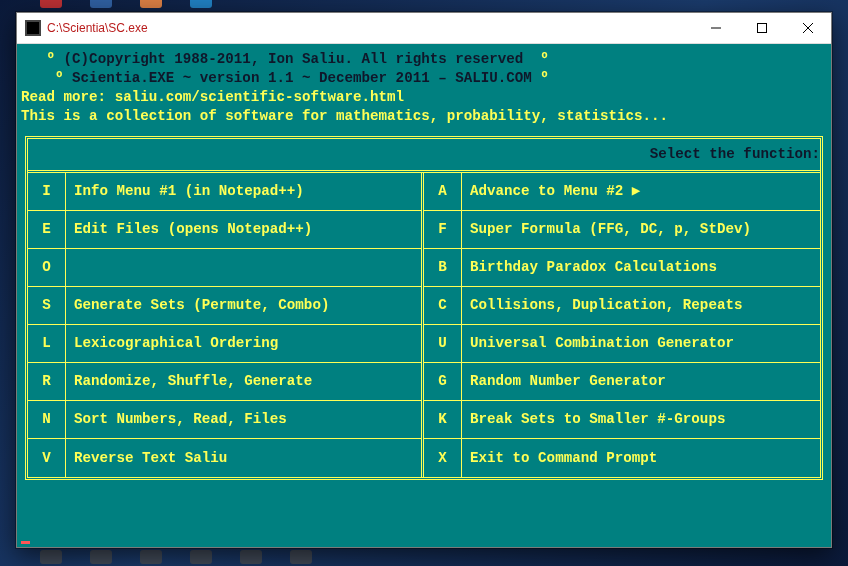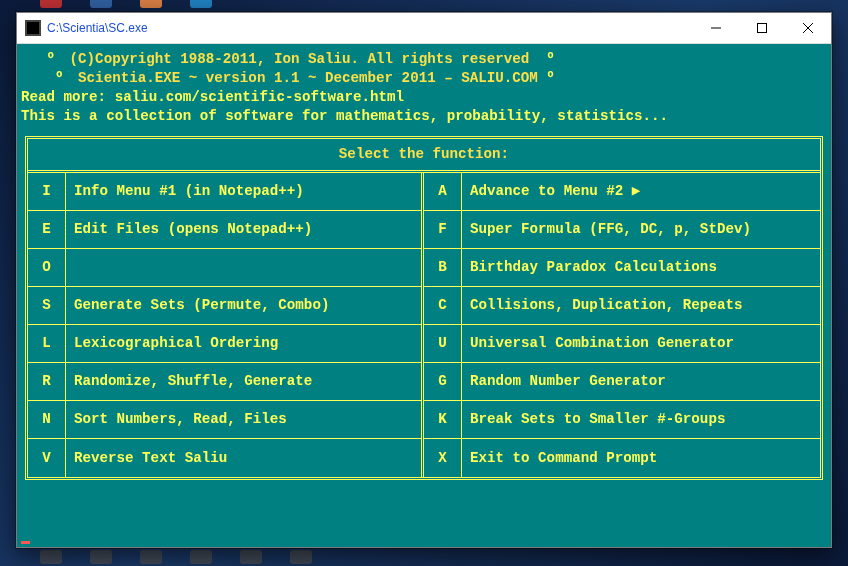--- a/index.html
+++ b/index.html
@@ -62,21 +62,21 @@
     background: #888; display:inline-block;
     background: linear-gradient(#444,#444);
     position: relative;
   }
   .titlebar .app-icon::before{
     content:""; position:absolute; inset:2px; background:#000;
   }
   .titlebar .title {
     font-family: "Segoe UI", Arial, sans-serif;
     font-size: 12px;
-    color: #1d4ed8;
+    color: #b91c1c;
     flex: 0 0 auto;
   }
   .titlebar .spacer { flex: 1; }
   .winbtn {
     width: 46px; height: 31px;
     display: flex; align-items: center; justify-content: center;
     font-family: "Segoe UI", Arial, sans-serif;
   }
   .winbtn svg { display:block; }
   .console {
@@ -84,29 +84,29 @@
     top: 31px; left: 0; right: 0; bottom: 0;
     background: #008080;
     color: #ffff55;
     font-size: 14.2px;
     line-height: 19px;
     padding: 6px 4px 4px 4px;
     font-weight: bold;
     overflow: hidden;
   }
   .hdr { white-space: pre; color:#ffff55; }
-  .hdr .cyan { color:#fde047;margin-left:6px; }
+  .hdr .cyan { color:#0f172a; }
   .menu-outer {
     border: 3px double #ffff55;
     margin: 10px 4px 0 4px;
   }
   .menu-title {
-    text-align: center;
+    text-align: right;
     padding: 6px 0 6px 0;
-    color: #fde047;
+    color: #0f172a;
   }
   .menu-grid {
     display: grid;
     grid-template-columns: 1fr 1fr;
     border-top: 3px double #ffff55;
   }
   .col {
     display: flex;
     flex-direction: column;
   }

